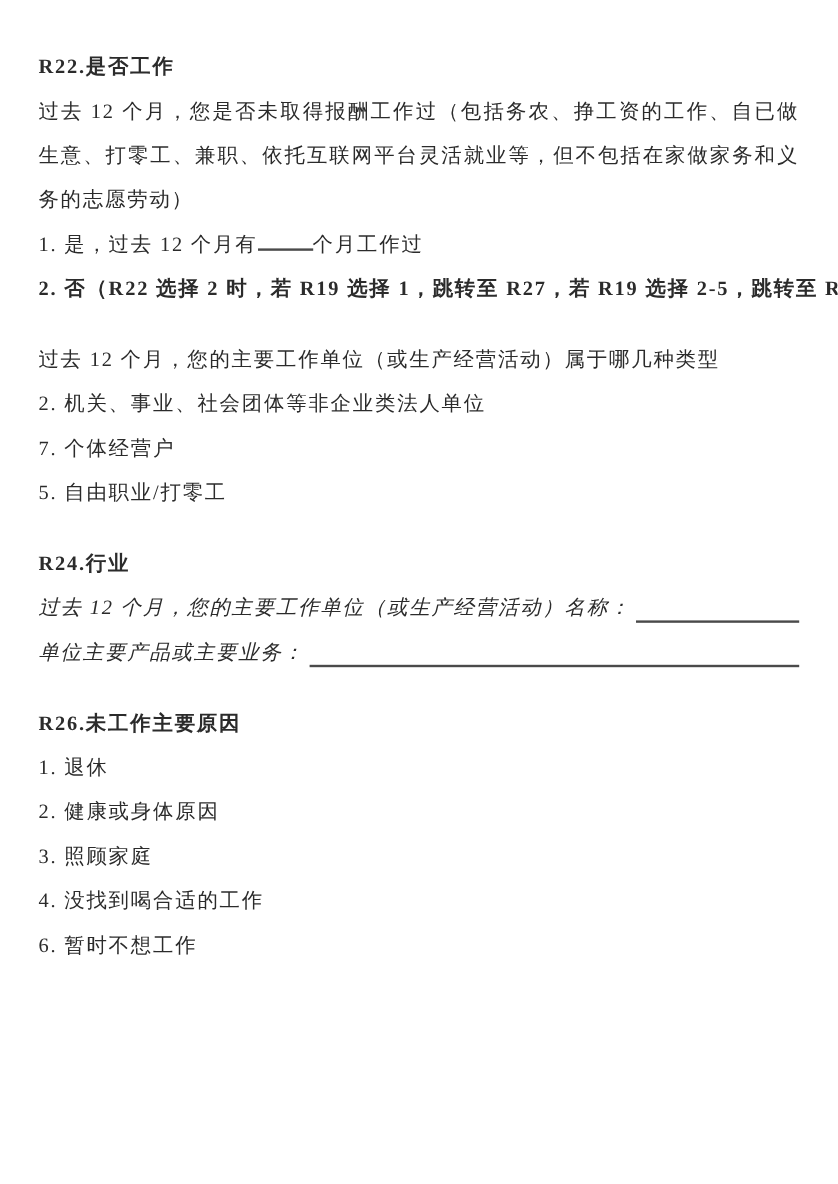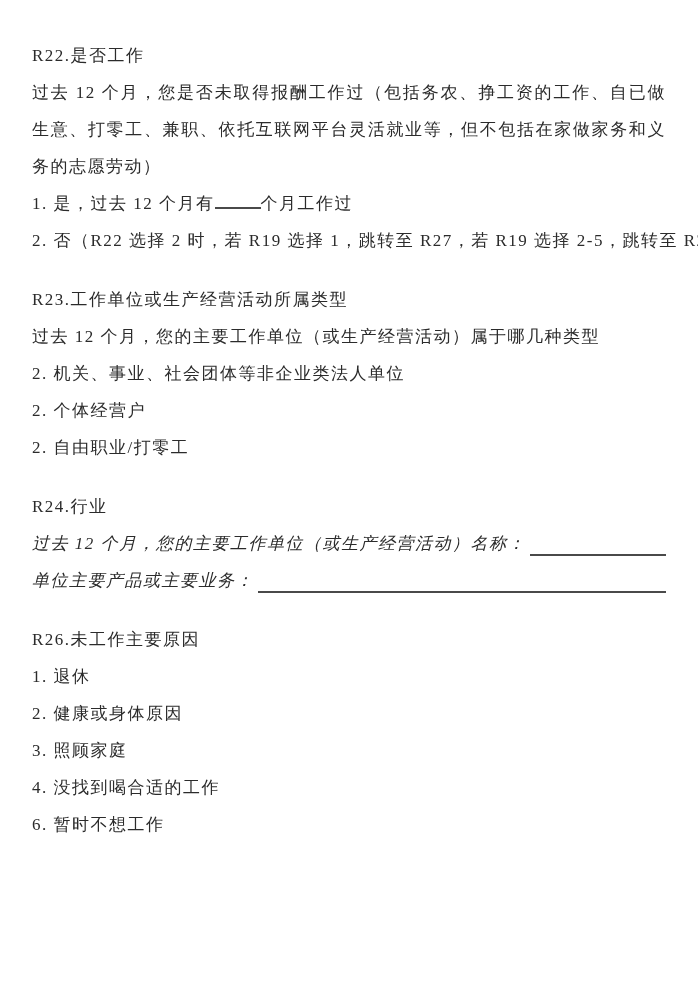--- a/index.html
+++ b/index.html
@@ -22,21 +22,21 @@
     font-size: 17px;
     letter-spacing: 1.5px;
   }
   .section + .section { margin-top: 22px; }
   .line { line-height: 37px; white-space: nowrap; }
   .para {
     line-height: 37px;
     text-align: justify;
     text-justify: inter-ideograph;
   }
-  .bold { font-weight: normal; }
+  .bold { font-weight: bold; }
   .blank {
     display: inline-block;
     border-bottom: 2px solid #4a4a4a;
     height: 20px;
     vertical-align: baseline;
   }
   .blank-months { width: 46px; }
   .flexline { display: flex; align-items: stretch; font-style: italic; }
   .flexline .label { white-space: nowrap; }
   .blank-fill {
@@ -53,25 +53,24 @@
 <div class="page">
 
   <div class="section">
     <div class="line bold">R22.是否工作</div>
     <div class="para">过去 12 个月，您是否未取得报酬工作过（包括务农、挣工资的工作、自已做生意、打零工、兼职、依托互联网平台灵活就业等，但不包括在家做家务和义务的志愿劳动）</div>
     <div class="line"><span>1. 是，过去 12 个月有</span><span class="blank blank-months"></span><span>个月工作过</span></div>
     <div class="line bold">2. 否（R22 选择 2 时，若 R19 选择 1，跳转至 R27，若 R19 选择 2-5，跳转至 R26）</div>
   </div>
 
   <div class="section">
-    <div class="line bold">R23.工作单位或生产经营活动所属类型</div>
     <div class="line">过去 12 个月，您的主要工作单位（或生产经营活动）属于哪几种类型</div>
     <div class="line">2. 机关、事业、社会团体等非企业类法人单位</div>
-    <div class="line">2. 个体经营户</div>
-    <div class="line">2. 自由职业/打零工</div>
+    <div class="line">7. 个体经营户</div>
+    <div class="line">5. 自由职业/打零工</div>
   </div>
 
   <div class="section">
     <div class="line bold">R24.行业</div>
     <div class="line flexline">
       <span class="label">过去 12 个月，您的主要工作单位（或生产经营活动）名称：</span>
       <span class="blank-fill"></span>
     </div>
     <div class="line flexline">
       <span class="label">单位主要产品或主要业务：</span>

